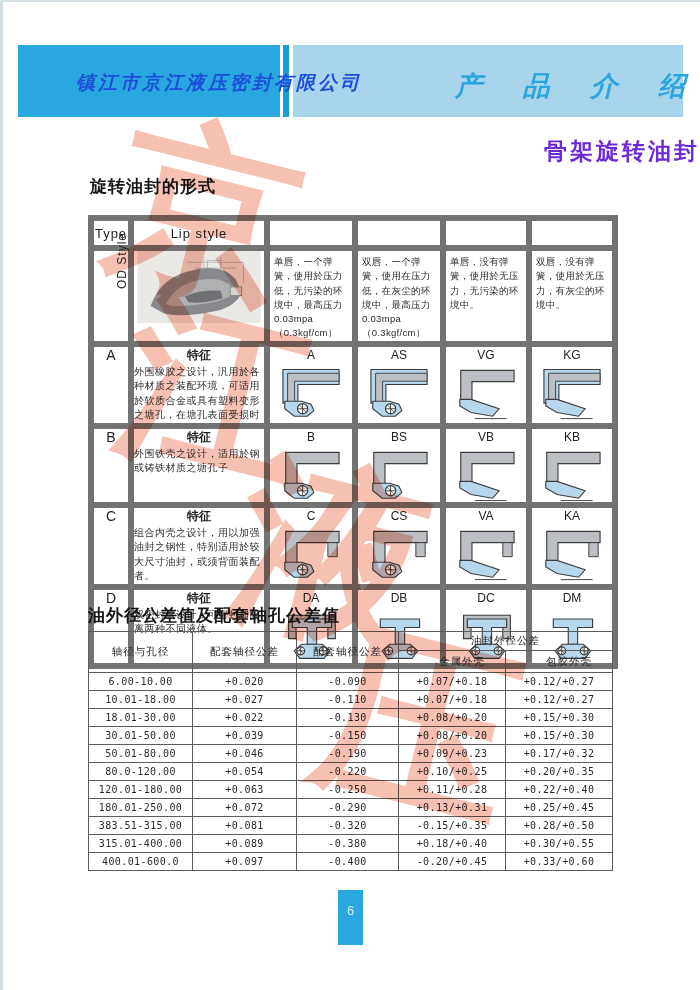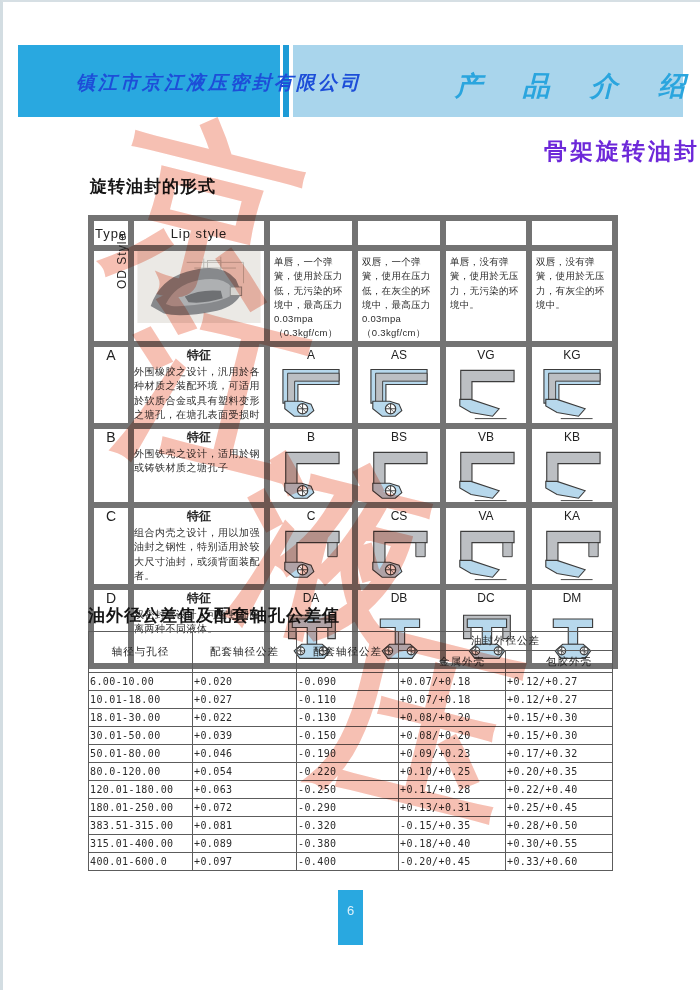--- a/index.html
+++ b/index.html
@@ -52,21 +52,21 @@
   .vdiag{width:78px;height:58px;margin:0 auto;}
   .vdiag svg{width:100%;height:100%;display:block;}
 
   
   .tol-table{position:absolute;left:88px;top:631px;width:524px;}
   .tol-table th,.tol-table td{border:1px solid #5c5c5c;background:transparent;}
   .tol-table th{font-size:10.5px;font-weight:normal;color:#242424;text-align:center;vertical-align:middle;letter-spacing:1px;}
   .tol-table thead tr:first-child th{height:16px;}
   .tol-table thead tr:last-child th{height:19px;padding-left:21px;}
   .tol-table td{
-    height:15px;vertical-align:middle;
+    height:15px;text-align:center;vertical-align:middle;
     font-family:"DejaVu Sans Mono",monospace;font-size:10px;color:#2a2a2a;letter-spacing:0.4px;
   }
 
   
   .pagenum-box{
     position:absolute;left:338px;top:890px;width:25px;height:55px;background:#29a8e0;
     text-align:center;box-sizing:border-box;padding-top:11px;
   }
   .pagenum{font-size:13px;color:#ddf1fb;}
 

